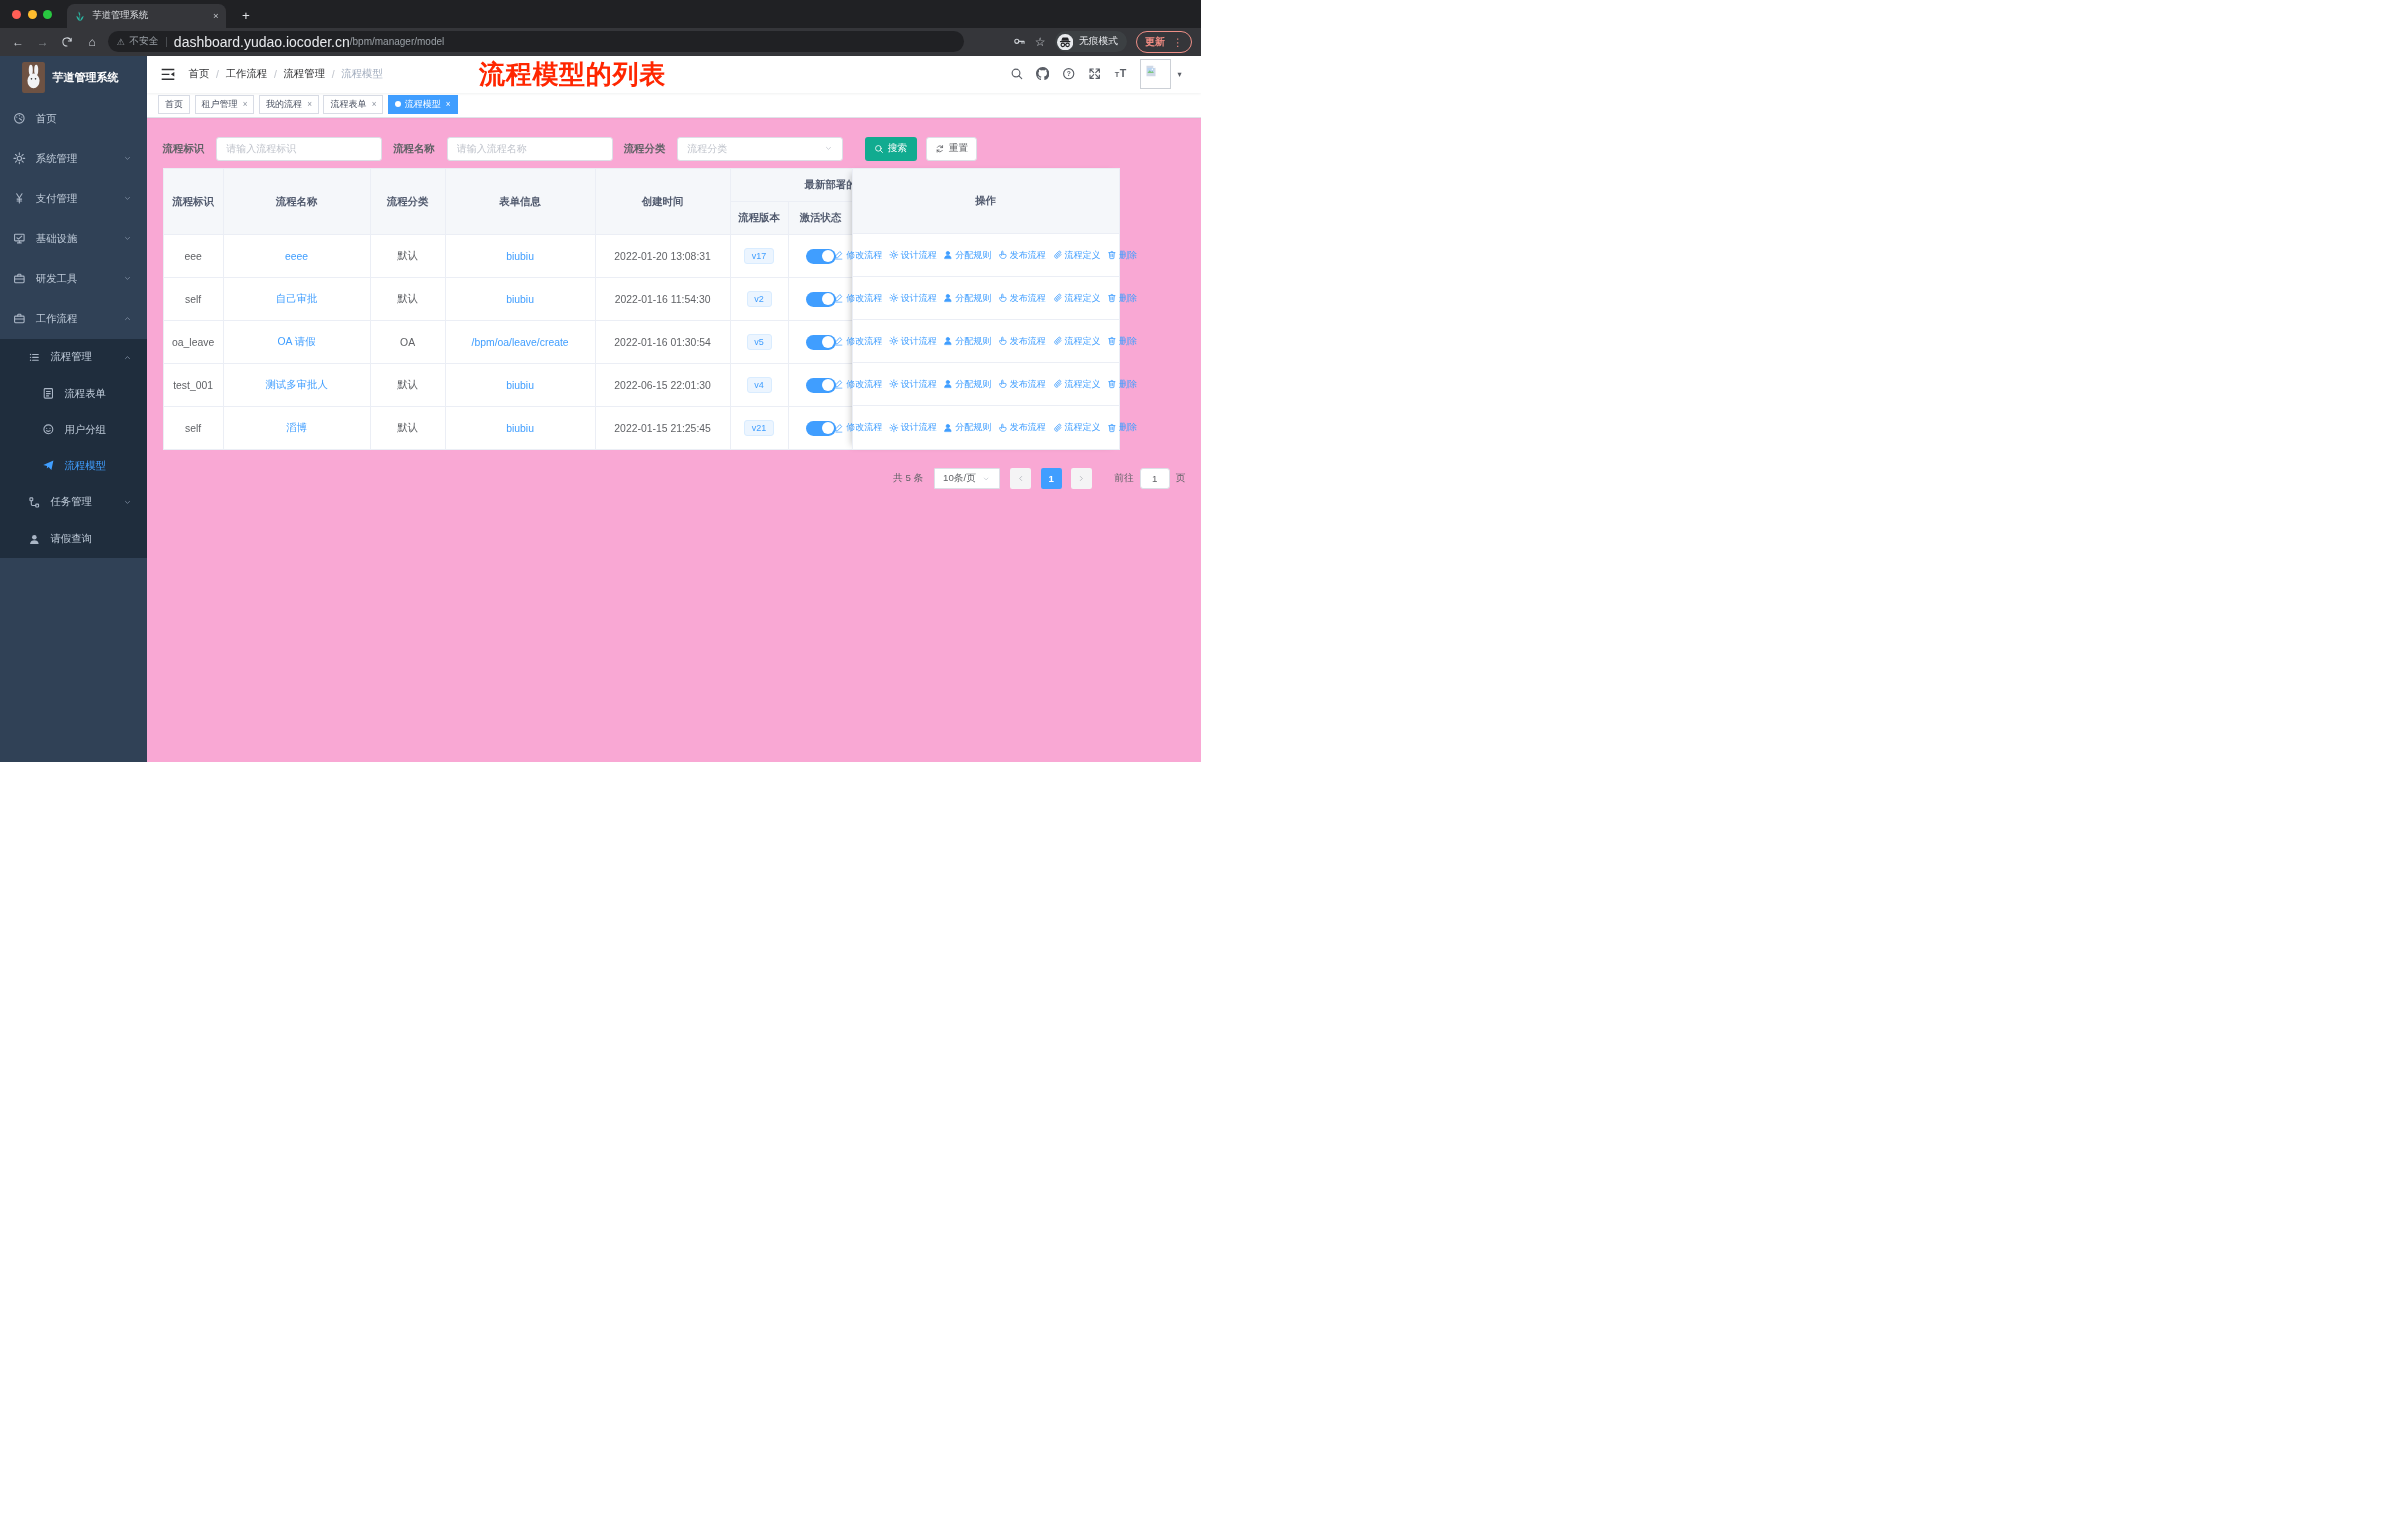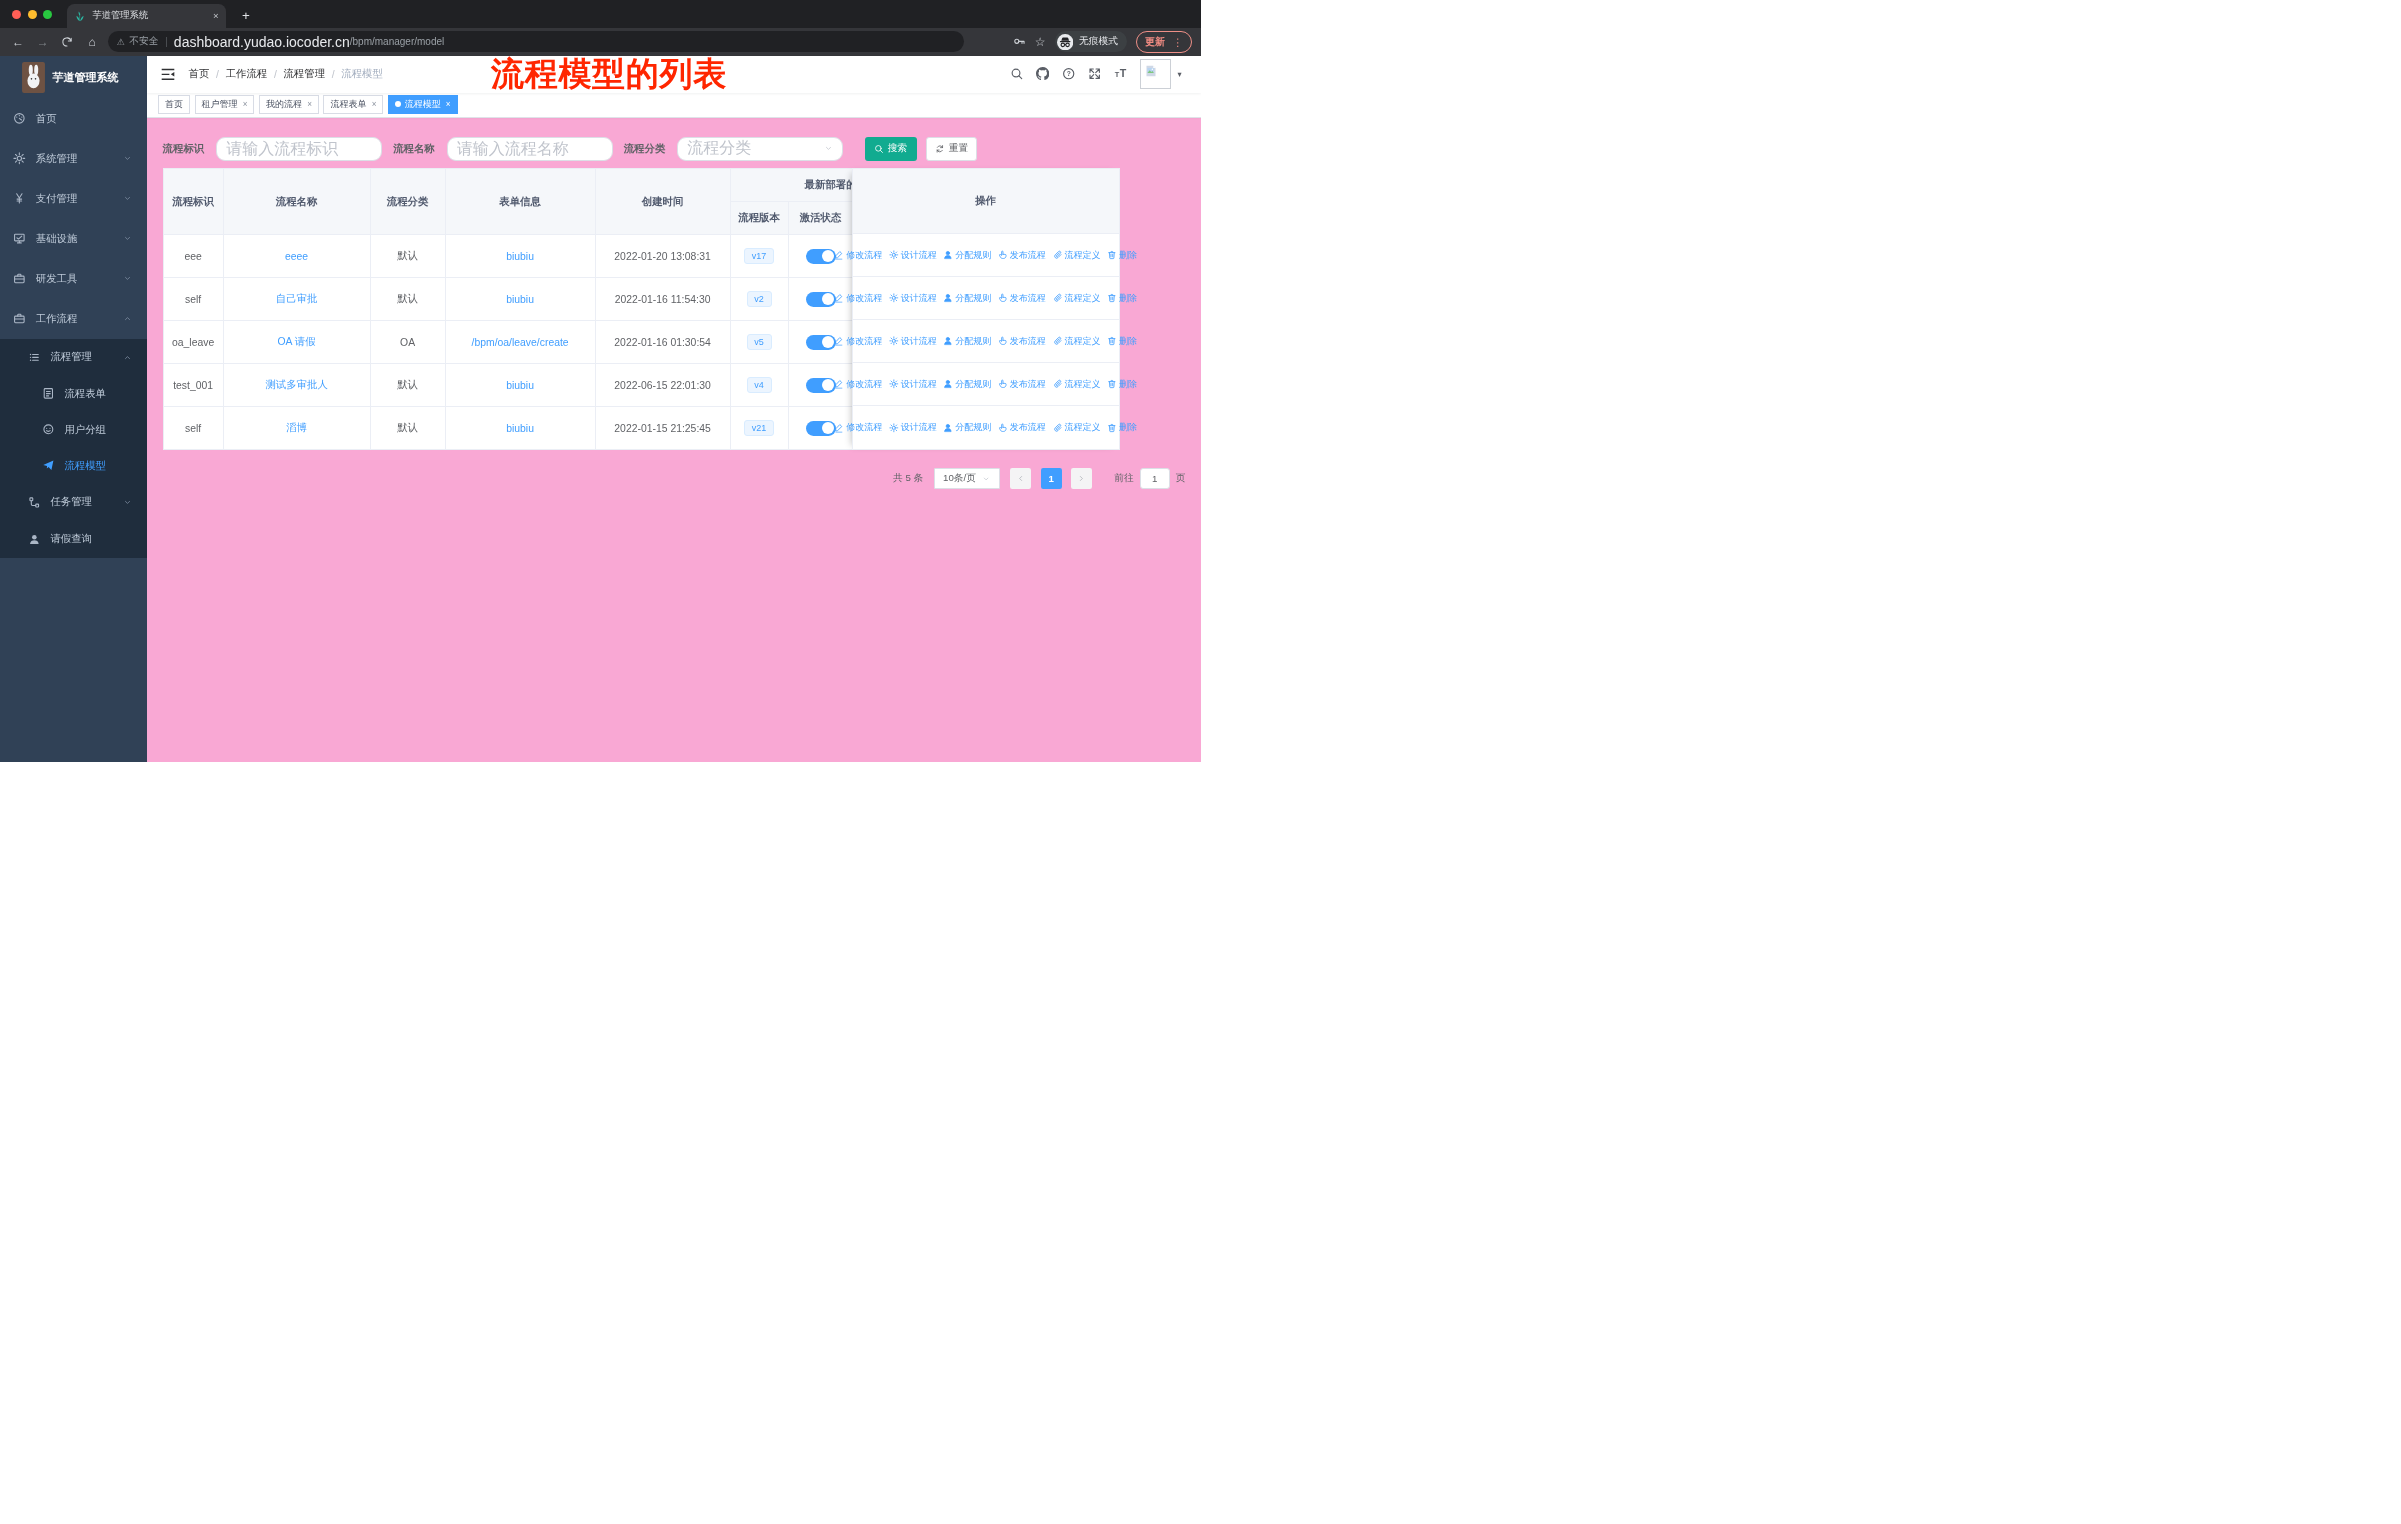--- a/index.html
+++ b/index.html
@@ -56,22 +56,22 @@
   .menu-item.active .mi { color:var(--primary,#409eff); }
 
   .main { flex:1; display:flex; flex-direction:column; background:#fff; min-width:0; }
   .navbar { height:37px; background:#fff; box-shadow:0 0.7px 3px rgba(0,21,41,.08);
     display:flex; align-items:center; padding:0 12px; position:relative; z-index:5; }
   .burger { color:#303133; margin-left:2.2px; }
   .crumbs { margin-left:13.4px; font-size:10.4px; color:#303133; display:flex; align-items:center; }
   .bc-sep { color:#c0c4cc; margin:0 6.7px; }
   .bc-item { color:#303133; font-weight:500; cursor:pointer; }
   .bc-item.last { color:#a3aebf; font-weight:400; cursor:default; }
-  .annotation { position:absolute; left:344px; top:50%; transform:translateY(-50%);
-    font-size:33px; font-weight:700; color:var(--red,#ff2600); letter-spacing:0.7px; white-space:nowrap; }
+  .annotation { position:absolute; left:332px; top:50%; transform:translateY(-50%);
+    font-size:26px; font-weight:700; color:var(--red,#ff2600); letter-spacing:0.7px; white-space:nowrap; }
   .nav-icons { margin-left:auto; display:flex; align-items:center; gap:12.7px; color:#5a5e66; padding-right:7.4px; }
   .nicon { width:13.4px; height:13.4px; }
   .avatar { width:30.5px; height:30.5px; border:0.7px solid #ccd0d6; background:#fff; position:relative; }
   .avatar svg { position:absolute; left:3.7px; top:5.2px; }
   .caret { color:#5a5e66; font-size:8.2px; margin-left:-6px; }
 
   .tagsbar { height:25px; background:#fff; border-bottom:0.7px solid #dfe3e8;
     box-shadow:0 0.7px 2.2px rgba(0,0,0,.06); display:flex; align-items:center; padding-left:11px; gap:4.5px;
     position:relative; z-index:4; }
   .tag { height:19.4px; border:0.7px solid #d8dce5; padding:0 6px; font-size:9px; color:#495060;
@@ -79,22 +79,22 @@
   .tag .x { color:#8d94a0; font-size:8.2px; margin-left:1.5px; }
   .tag.active { background:var(--primary,#409eff); border-color:var(--primary,#409eff); color:#fff; }
   .tag.active .x { color:#fff; }
   .tag .dot { width:6px; height:6px; border-radius:50%; background:#fff; }
 
   .app-main { flex:1; padding:19.4px 15.6px 0; position:relative; background:#f9a8d4; }
 
   
   .form-row { display:flex; align-items:center; height:24px; }
   .f-label { font-size:10.4px; font-weight:700; color:#606266; margin-right:12px; white-space:nowrap; }
-  .f-input, .f-select { width:166px; height:24px; border:0.7px solid #dcdfe6; border-radius:9px;
-    padding:0 9px; font-size:16px; color:#606266; background:#fff; margin-right:11px; outline:none; }
+  .f-input, .f-select { width:166px; height:24px; border:0.7px solid #dcdfe6; border-radius:3px;
+    padding:0 9px; font-size:10px; color:#606266; background:#fff; margin-right:11px; outline:none; }
   .f-input::placeholder { color:#c0c4cc; }
   .f-select { display:flex; align-items:center; justify-content:space-between; color:#c0c4cc; cursor:pointer; }
   .f-select .chevd { width:9px; height:9px; color:#c0c4cc; }
   .btn { height:24px; border-radius:3px; border:none; display:inline-flex; align-items:center;
     justify-content:center; font-size:9.7px; gap:3.7px; cursor:pointer; font-family:inherit; }
   .btn-search { width:52px; background:var(--teal,#11ab90); color:#fff; margin-left:10.4px; }
   .btn-reset { width:51px; background:#fff; border:0.7px solid #dcdfe6; color:#606266; margin-left:9.7px; }
   .bic { width:9.7px; height:9.7px; }
 
   

